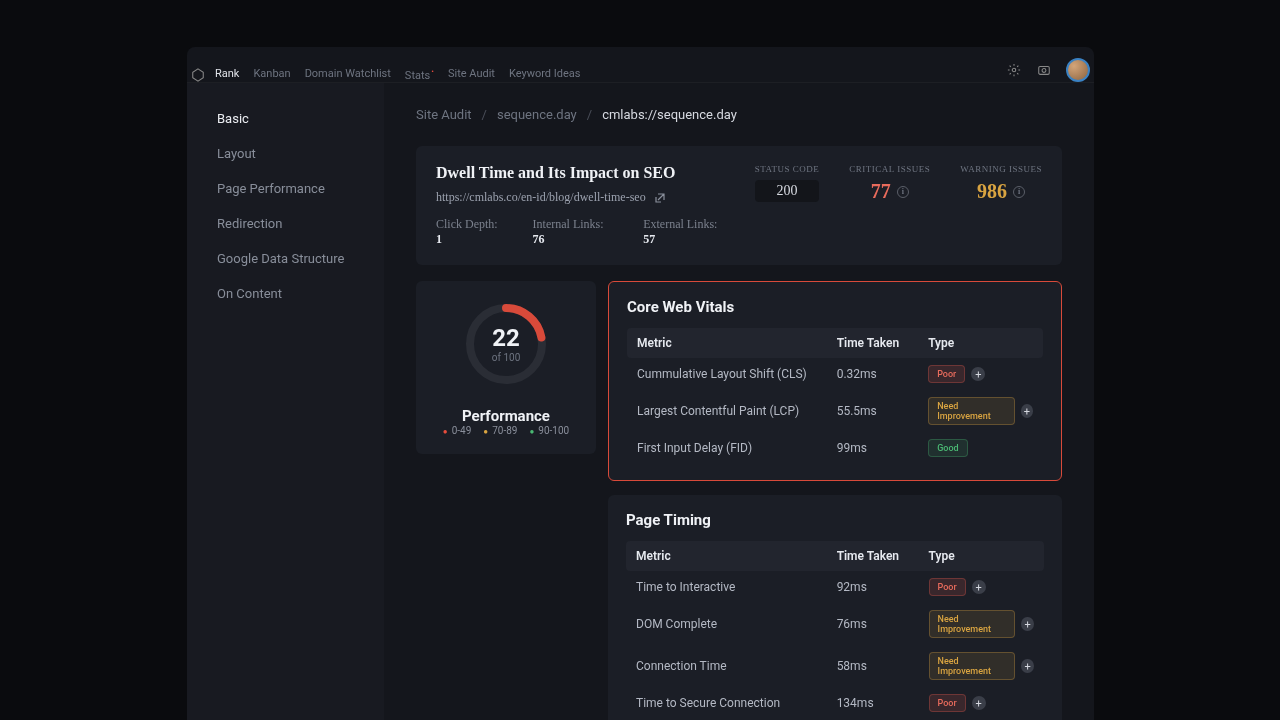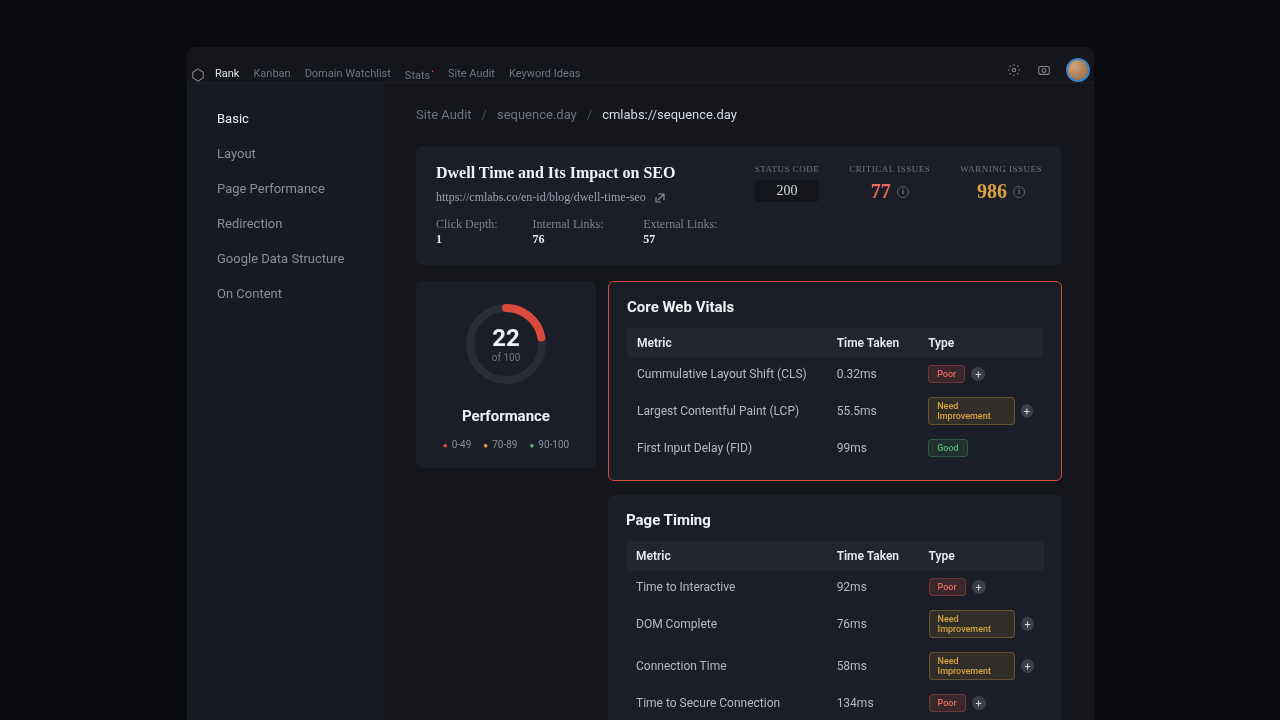--- a/index.html
+++ b/index.html
@@ -95,21 +95,21 @@
   background: #1b1e26;
   border-radius: 6px;
   padding: 18px 12px;
   text-align: center;
 }
 .gauge { position: relative; width: 90px; height: 90px; margin: 0 auto 18px; }
 .gauge svg { transform: rotate(-90deg); }
 .gauge-text { position: absolute; top: 50%; left: 50%; transform: translate(-50%, -50%); }
 .gauge-score { font-size: 24px; font-weight: 700; color: #f0f2f6; line-height: 1; }
 .gauge-sub { font-size: 10px; color: #6e7480; margin-top: 2px; }
-.perf-title { color: #f0f2f6; font-size: 15px; font-weight: 700; margin-bottom: 14px; }
+.perf-title { color: #f0f2f6; font-size: 15px; font-weight: 700; }
 .legend { display: flex; justify-content: center; gap: 12px; font-size: 10px; color: #8a8f9b; }
 .legend span::before { content: "●"; margin-right: 4px; font-size: 8px; }
 .legend .l-red::before { color: #e74c3c; }
 .legend .l-orange::before { color: #d9a441; }
 .legend .l-green::before { color: #4ab873; }
 
 .right-panels { flex: 1; display: flex; flex-direction: column; gap: 14px; }
 .panel { background: #1b1e26; border-radius: 6px; padding: 16px 18px; }
 .panel.highlight { border: 1px solid #d84a3a; }
 .panel-title { color: #f0f2f6; font-size: 15px; font-weight: 700; margin-bottom: 12px; }

